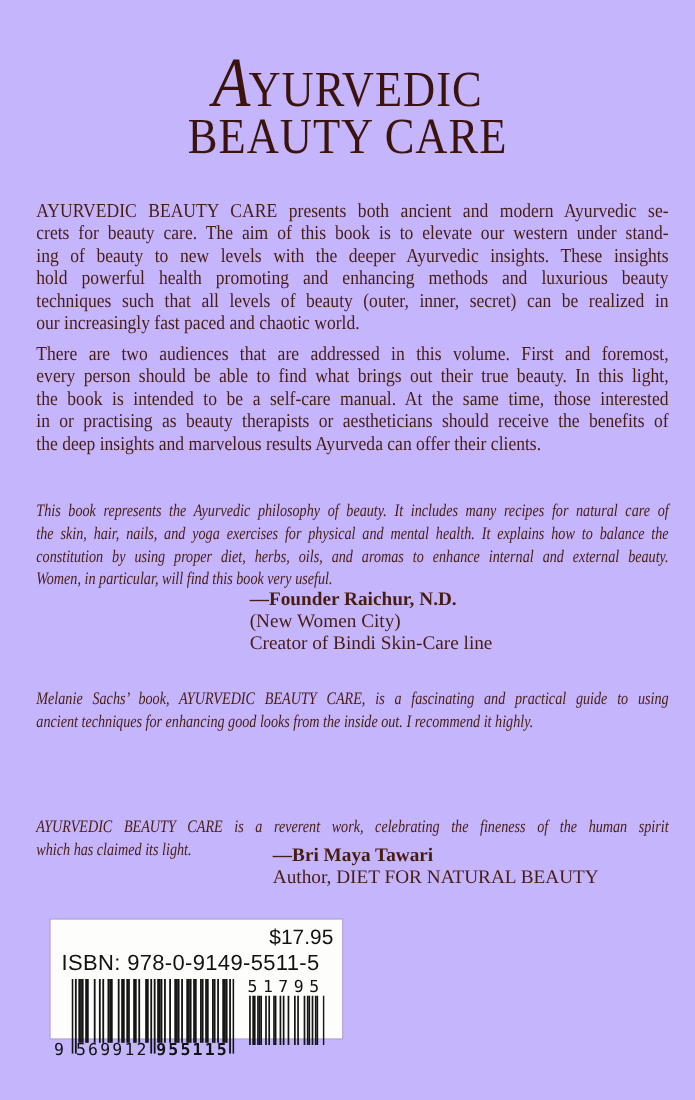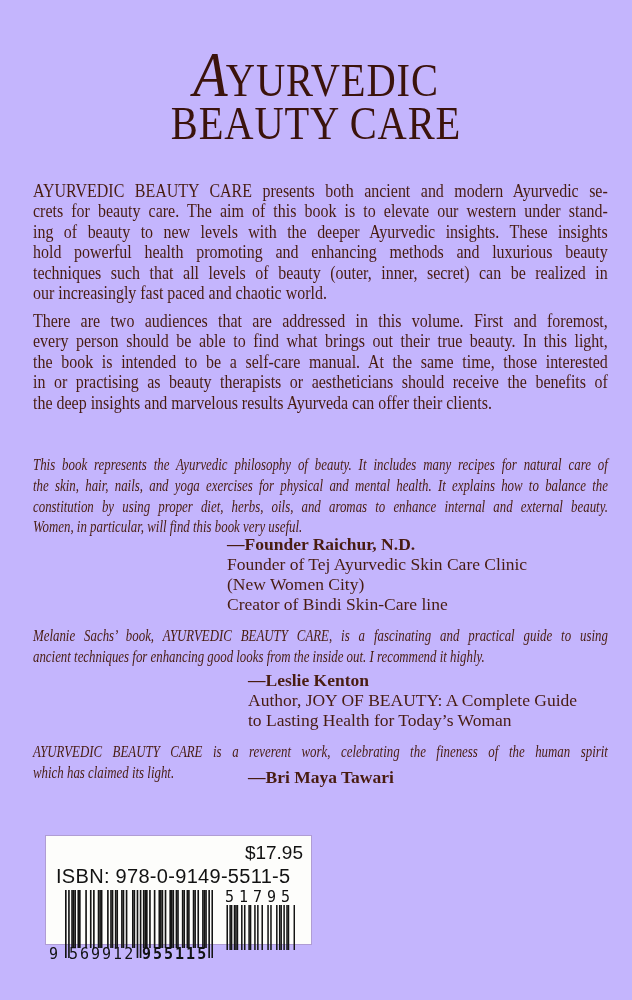--- a/index.html
+++ b/index.html
@@ -78,43 +78,38 @@
 
   <section class="blurb b1">
     <div class="jline">This book represents the Ayurvedic philosophy of beauty. It includes many recipes for natural care of</div>
     <div class="jline">the skin, hair, nails, and yoga exercises for physical and mental health. It explains how to balance the</div>
     <div class="jline">constitution by using proper diet, herbs, oils, and aromas to enhance internal and external beauty.</div>
     <div class="jline last">Women, in particular, will find this book very useful.</div>
   </section>
 
   <div class="attr a1">
     <div class="attr-name">—Founder Raichur, N.D.</div>
-    <div>Founder of Tej Ayurvedic Skin Care Clinic</div>
     <div>(New Women City)</div>
     <div>Creator of Bindi Skin-Care line</div>
   </div>
 
   <section class="blurb b2">
     <div class="jline">Melanie Sachs’ book, AYURVEDIC BEAUTY CARE, is a fascinating and practical guide to using</div>
     <div class="jline last">ancient techniques for enhancing good looks from the inside out. I recommend it highly.</div>
   </section>
 
-  <div class="attr a2">
-    <div class="attr-name">—Leslie Kenton</div>
-    <div>Author, JOY OF BEAUTY: A Complete Guide</div>
-    <div>to Lasting Health for Today’s Woman</div>
-  </div>
 
   <section class="blurb b3">
     <div class="jline">AYURVEDIC BEAUTY CARE is a reverent work, celebrating the fineness of the human spirit</div>
     <div class="jline last">which has claimed its light.</div>
   </section>
 
   <div class="attr a3">
     <div class="attr-name">—Bri Maya Tawari</div>
+    <div>Author, DIET FOR NATURAL BEAUTY</div>
   </div>
 
   <div class="barcode-box">
     <div class="price">$17.95</div>
     <div class="isbn">ISBN: 978-0-9149-5511-5</div>
     <svg id="ean13" preserveAspectRatio="none" viewBox="0 0 95 68">
         <rect x="0" y="0" width="1.05" height="68"></rect>
         <rect x="2" y="0" width="1.05" height="68"></rect>
         <rect x="4" y="0" width="1.05" height="58"></rect>
         <rect x="5" y="0" width="1.05" height="58"></rect>

